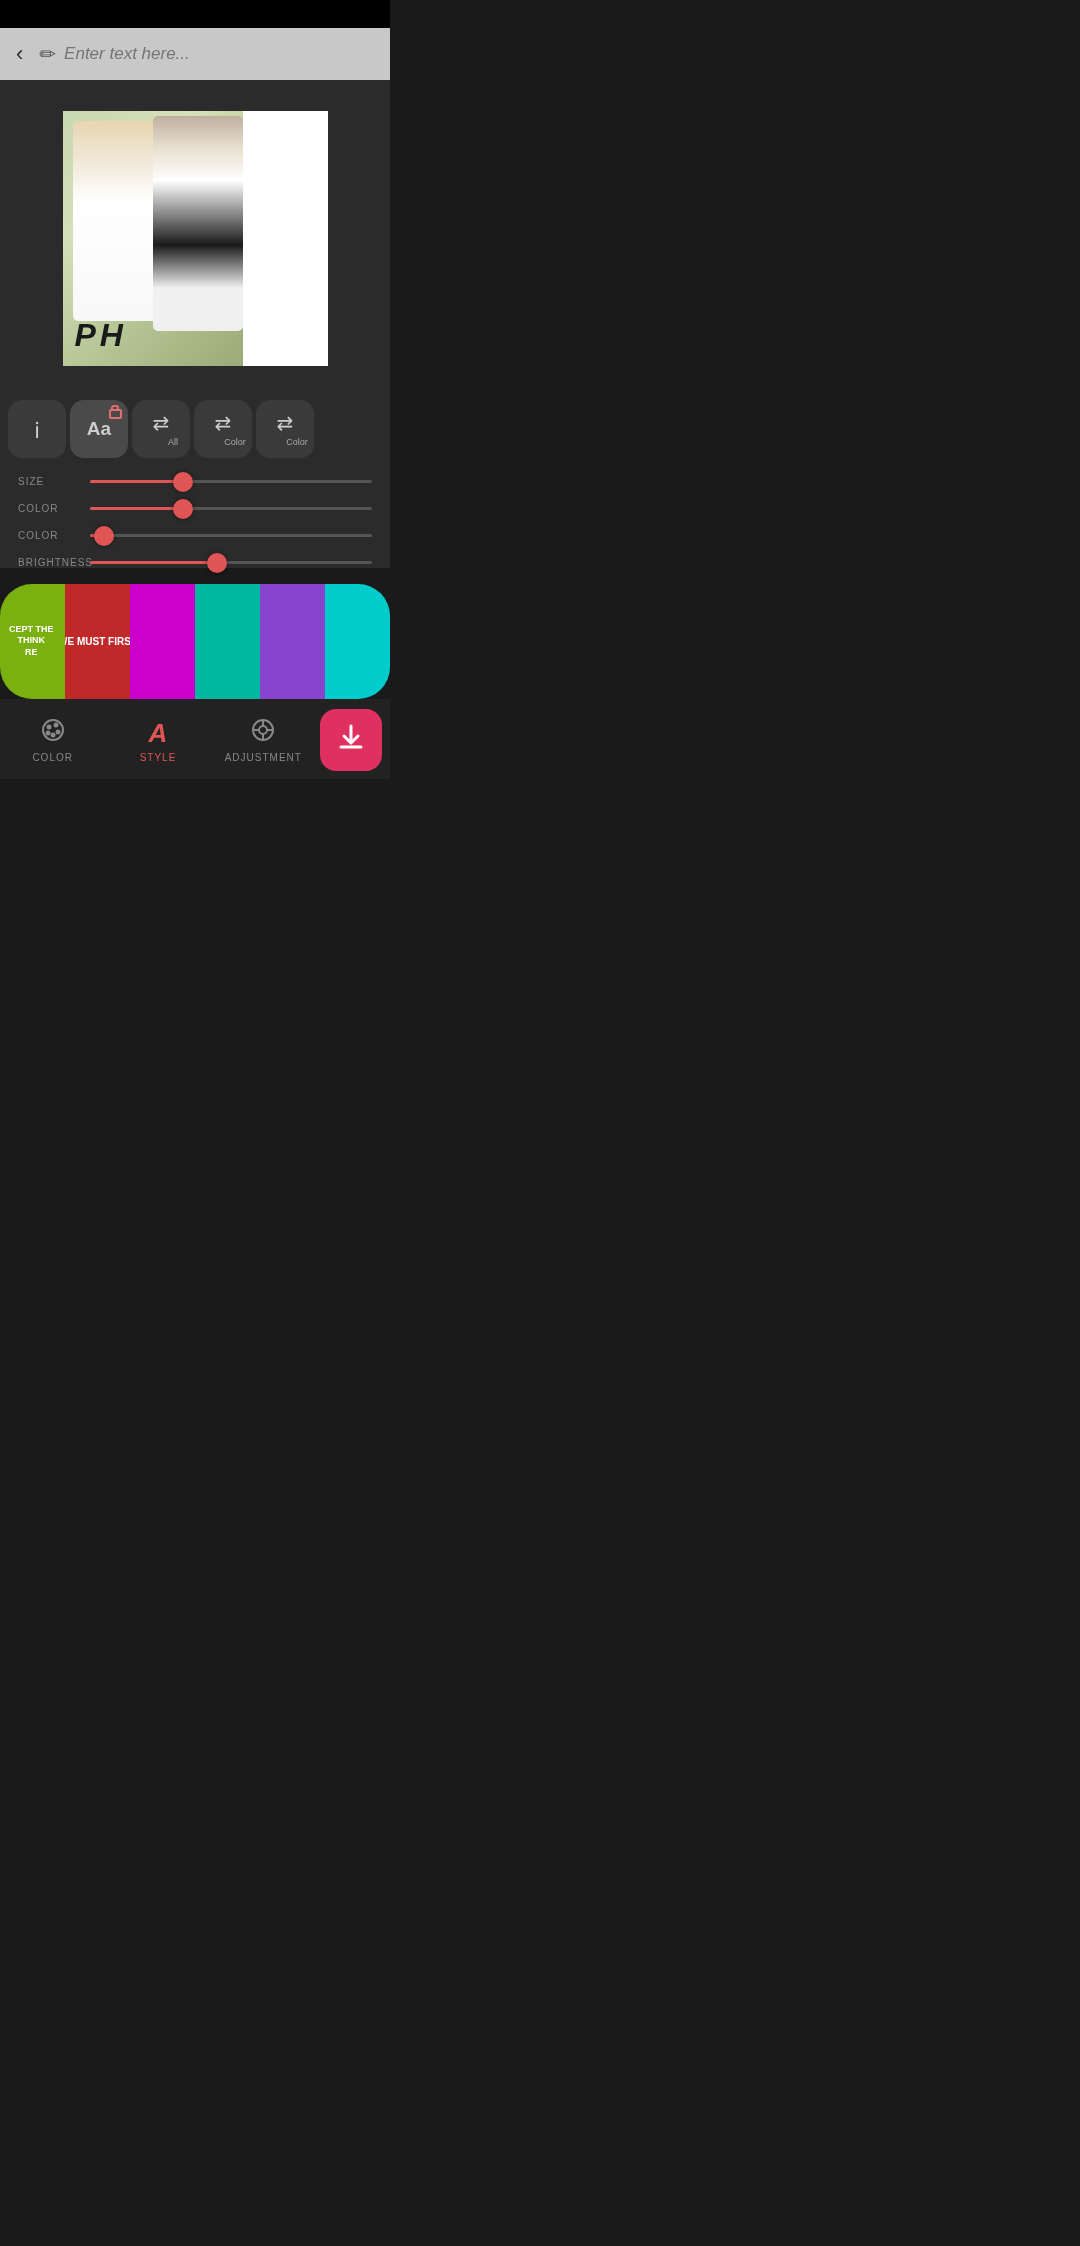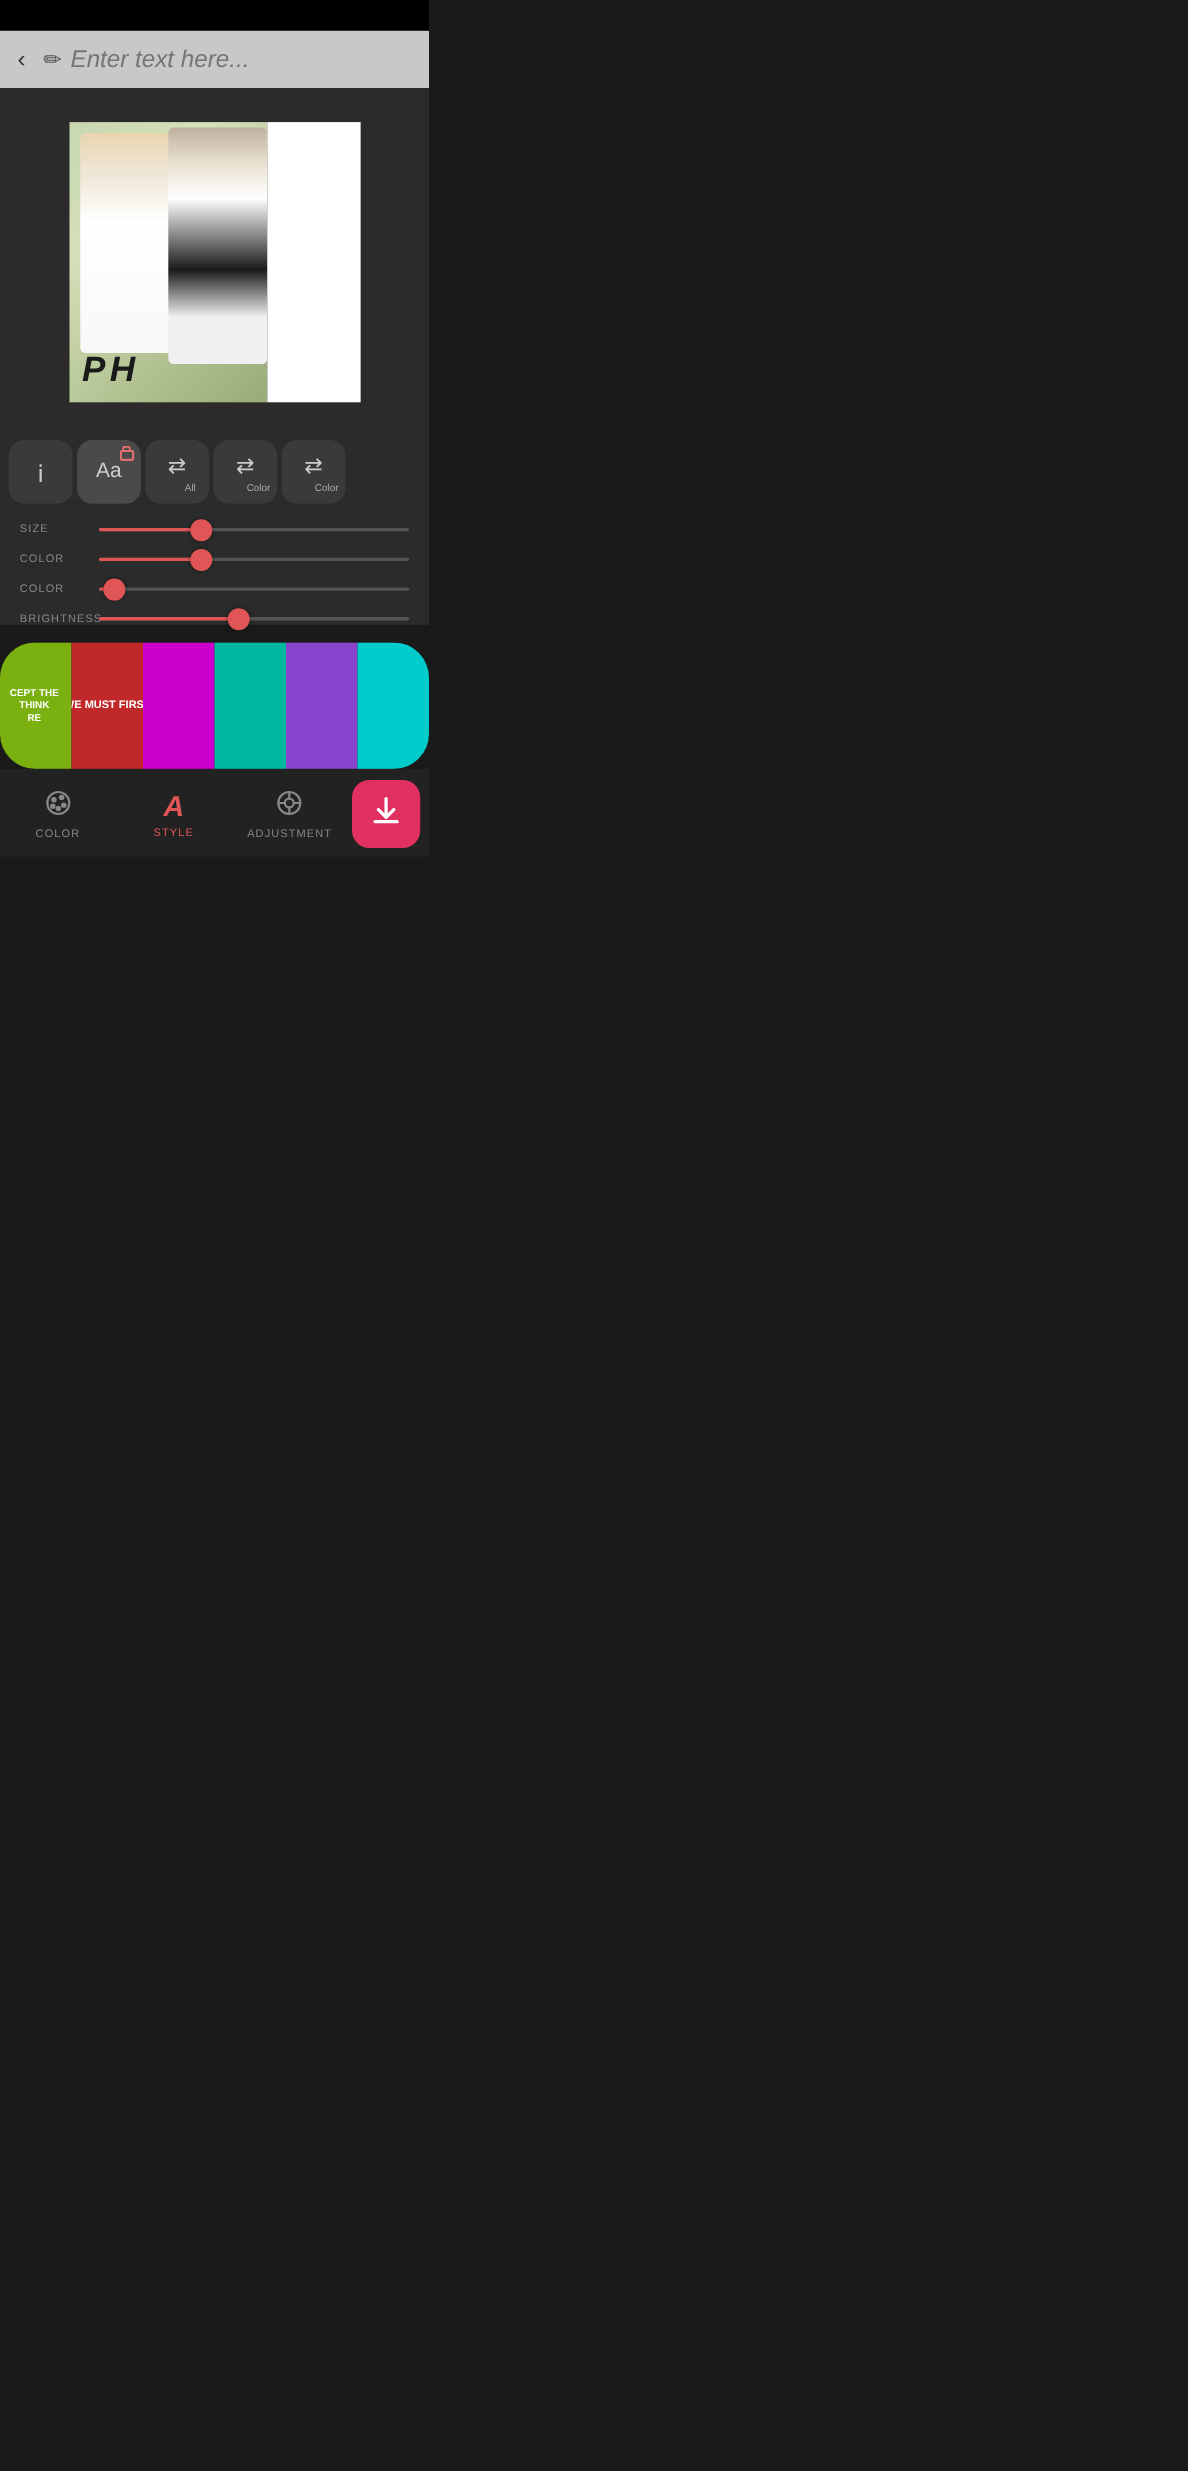--- a/index.html
+++ b/index.html
@@ -31,21 +31,21 @@
       font-size: 22px;
       cursor: pointer;
       margin-right: 16px;
     }
     .pencil-icon {
       font-size: 20px;
       color: #555;
       margin-right: 8px;
     }
     .text-input-placeholder {
-      font-size: 22px;
+      font-size: 17px;
       color: #888;
       font-style: italic;
       flex: 1;
       border: none;
       background: transparent;
       outline: none;
     }
 
     
     .canvas-area {
@@ -277,21 +277,21 @@
   </div>
 </div>
 
 <div class="toolbar-icons">
 
   <div class="tool-btn">
     <span class="icon-symbol">ℹ</span>
   </div>
 
   <div class="tool-btn active" style="position:relative;">
-    <span class="icon-symbol" style="font-size:19px;font-weight:400;color:#ccc;">Aa</span>
+    <span class="icon-symbol" style="font-size:19px;font-weight:700;color:#ccc;">Aa</span>
 
     <span style="position:absolute;top:5px;right:6px;width:14px;height:16px;display:flex;flex-direction:column;align-items:center;">
       <span style="display:block;width:8px;height:5px;border:2px solid #e07070;border-bottom:none;border-radius:3px 3px 0 0;margin-bottom:-1px;"></span>
       <span style="display:block;width:13px;height:10px;border:2px solid #e07070;border-radius:2px;"></span>
     </span>
   </div>
 
   <div class="tool-btn">
     <span class="icon-symbol" style="font-size:20px;">⇄</span>
     <span class="btn-label">All</span>

